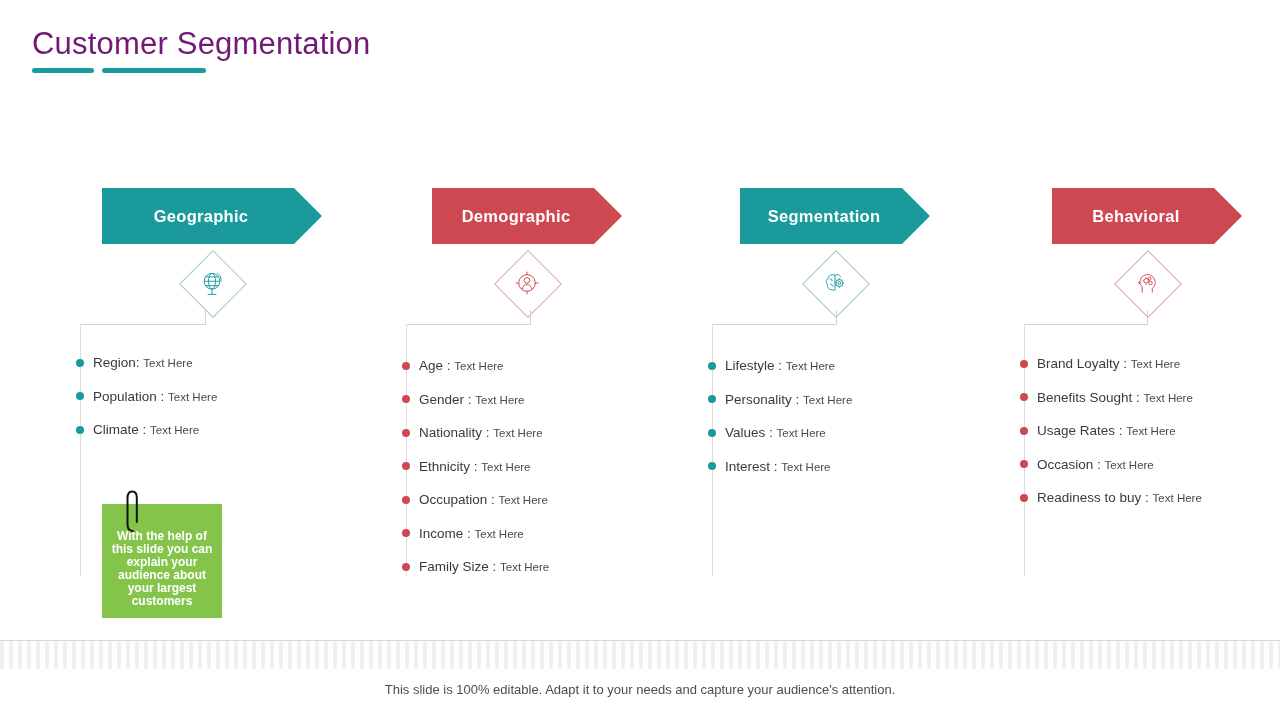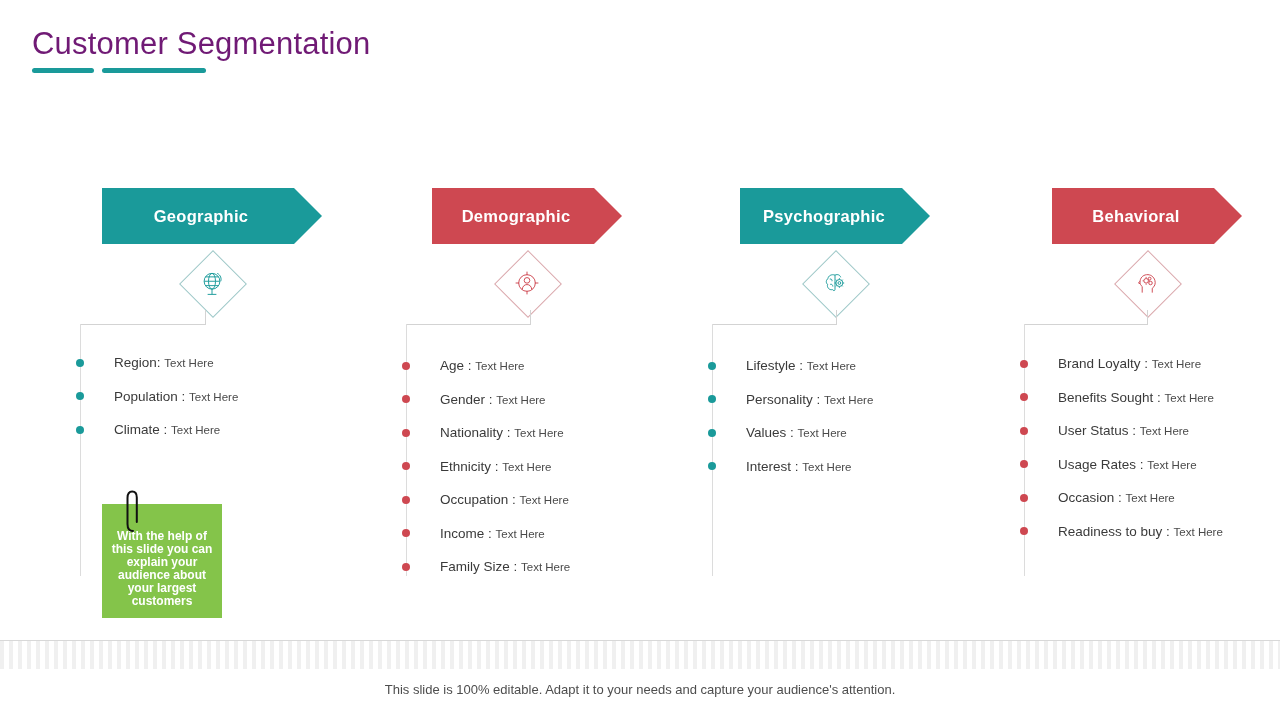--- a/index.html
+++ b/index.html
@@ -132,21 +132,21 @@
   .dot {
     position: absolute;
     left: 0;
     width: 8px;
     height: 8px;
     border-radius: 50%;
   }
   .dot.teal { background: #1a9a9a; }
   .dot.red  { background: #ce4851; }
   .bullet-text {
-    margin-left: 38px;
+    margin-left: 17px;
     font-size: 13.5px;
     color: #404040;
     white-space: nowrap;
   }
   .bullet-text .lead {
     font-size: 13.5px;
     color: #3a3a3a;
   }
   .bullet-text .val {
     font-size: 11.5px;
@@ -248,21 +248,21 @@
         <line x1="3" y1="16" x2="7" y2="16"></line>
         <line x1="25" y1="16" x2="29" y2="16"></line>
       </svg>
     </div>
   </div>
 </div>
 
 <div class="col" id="col-2" style="left:740px; width:190px;">
   <div class="banner">
     <div class="banner-shape" style="background:#1a9a9a;"></div>
-    <span class="banner-label">Psychographic</span>
+    <span class="banner-label">Segmentation</span>
   </div>
   <div class="diamond-wrap">
     <div class="diamond"></div>
     <div class="icon-holder">
       <svg width="28" height="28" viewBox="0 0 32 32" fill="none" stroke="#1a9a9a" stroke-width="1.1">
         <path d="M16 7 C12 5.5 8 8 8 11 C5.5 12.5 5.5 16 7.5 17.5 C6.5 21 9.5 24.5 13 23.5 C14 25 16 25 16 23.5 Z"></path>
         <path d="M10 11.5 C12 11 13 12.5 12.5 14"></path>
         <path d="M10.5 17.5 C12.5 17 13.5 18.5 13.5 20"></path>
         <path d="M16 7 C19 5.5 22 7 22.5 9.5"></path>
         <circle cx="21" cy="16" r="4"></circle>
@@ -378,24 +378,20 @@
   <div class="bullet-row">
     <span class="dot red"></span>
     <span class="bullet-text"><span class="lead">Brand Loyalty :</span> <span class="val">Text Here</span></span>
   </div>
   <div class="bullet-row">
     <span class="dot red"></span>
     <span class="bullet-text"><span class="lead">Benefits Sought :</span> <span class="val">Text Here</span></span>
   </div>
   <div class="bullet-row">
     <span class="dot red"></span>
-    <span class="bullet-text"><span class="lead">User Status :</span> <span class="val">Text Here</span></span>
-  </div>
-  <div class="bullet-row">
-    <span class="dot red"></span>
     <span class="bullet-text"><span class="lead">Usage Rates :</span> <span class="val">Text Here</span></span>
   </div>
   <div class="bullet-row">
     <span class="dot red"></span>
     <span class="bullet-text"><span class="lead">Occasion :</span> <span class="val">Text Here</span></span>
   </div>
   <div class="bullet-row">
     <span class="dot red"></span>
     <span class="bullet-text"><span class="lead">Readiness to buy :</span> <span class="val">Text Here</span></span>
   </div>

